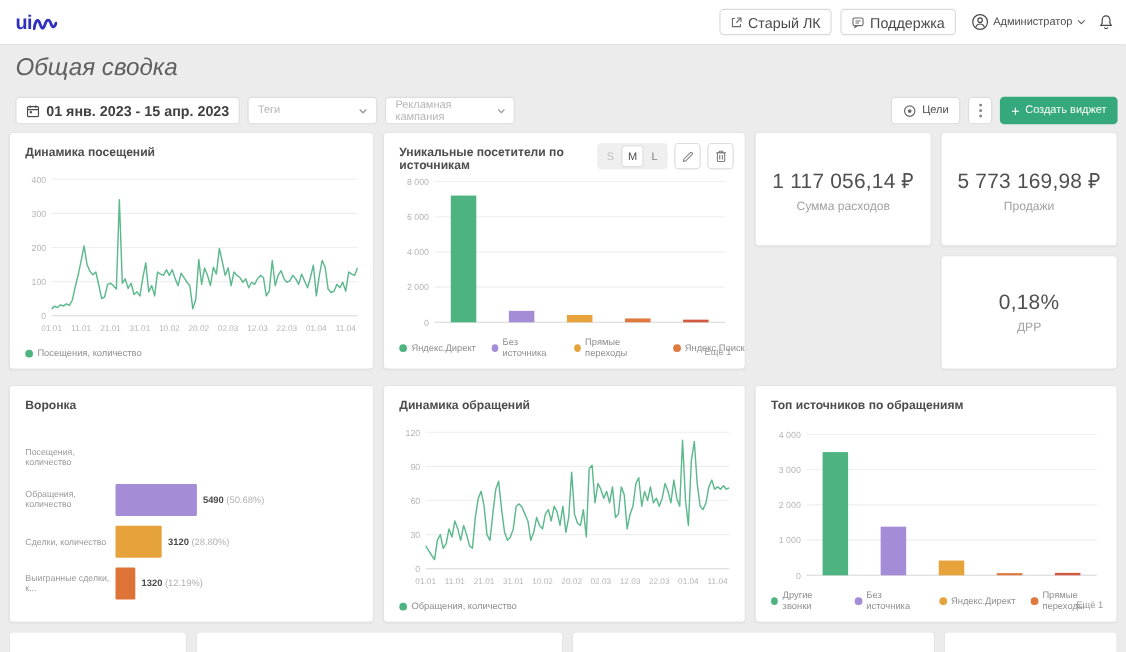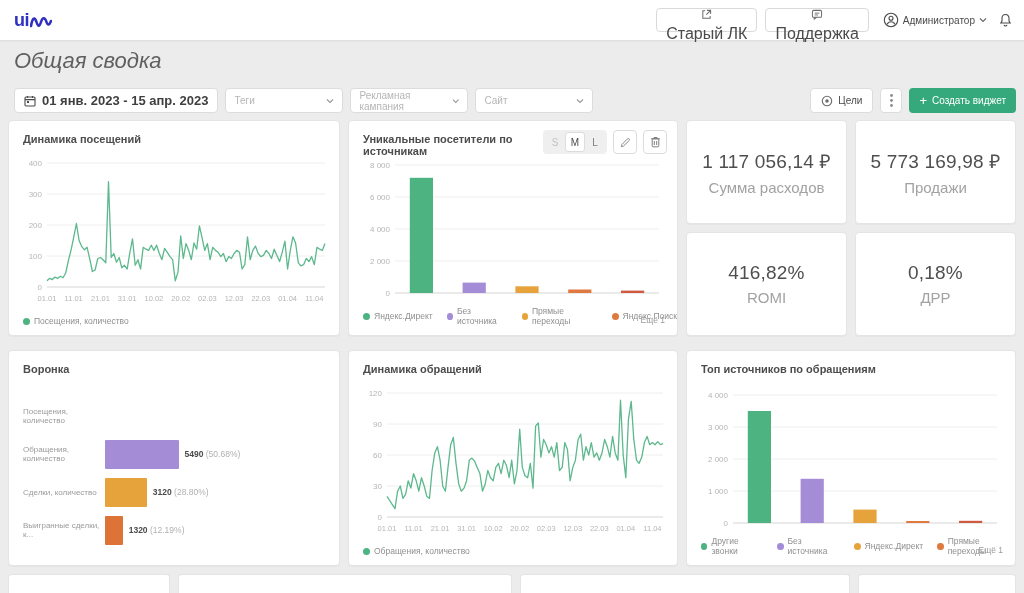--- a/index.html
+++ b/index.html
@@ -8,21 +8,21 @@
   .stage { position:relative; width:1024px; height:593px; }
 
   
   .topbar { position:absolute; left:0; top:0; width:1024px; height:40px; background:#fff;
     box-shadow:0 1px 2px rgba(0,0,0,.08); display:flex; align-items:center; z-index:5; }
   .logo { margin-left:14px; display:flex; align-items:flex-end; color:#3030c0; font-weight:bold;
     font-size:18px; letter-spacing:-0.5px; line-height:1; }
   .logo svg { margin-left:1px; margin-bottom:1px; }
   .topbar-right { margin-left:auto; margin-right:12px; display:flex; align-items:center; gap:8px; }
   .tb-btn { display:flex; align-items:center; gap:5px; height:24px; padding:0 9px; background:#fff;
-    border:1px solid #d9d9d9; border-radius:4px; font-size:16px; color:#4a4a4a; cursor:pointer;flex-direction:column; }
+    border:1px solid #d9d9d9; border-radius:4px; font-size:13px; color:#4a4a4a; cursor:pointer; }
   .tb-btn svg { flex:0 0 auto; }
   .userbox { display:flex; align-items:center; gap:4px; font-size:10px; color:#4a4a4a; margin-left:6px; cursor:pointer; }
   .bell { margin-left:4px; cursor:pointer; display:flex; }
 
   
   .page-title { position:absolute; left:14px; top:48px; font-size:22px; color:#5f5f5f; font-weight:400;font-style:italic; }
   .filters { position:absolute; left:14px; top:88px; display:flex; gap:7px; }
   .date-btn { display:flex; align-items:center; gap:6px; height:25px; padding:0 9px; background:#fff;
     border:1px solid #dcdcdc; border-radius:4px; font-size:13px; font-weight:bold; color:#3f3f3f; cursor:pointer; }
   .select { display:flex; align-items:center; justify-content:space-between; height:25px; width:118px;
@@ -53,21 +53,21 @@
   .sz { width:20px; height:20px; display:flex; align-items:center; justify-content:center;
     font-size:10px; color:#7d7d7d; border-radius:3px; cursor:pointer; }
   .sz.dim { color:#c2c2c2; }
   .sz.sel { background:#fff; border:1px solid #dcdcdc; color:#4a4a4a; }
   .icon-btn { width:24px; height:24px; background:#fff; border:1px solid #dcdcdc; border-radius:4px;
     display:flex; align-items:center; justify-content:center; cursor:pointer; }
 
   
   .kpi { display:flex; flex-direction:column; align-items:center; justify-content:center; }
   .kpi .val { font-size:19px; color:#4f4f4f; letter-spacing:0.2px; }
-  .kpi .lab { font-size:15px; color:#a2a2a2; margin-top:5px; }
+  .kpi .lab { font-size:11px; color:#a2a2a2; margin-top:5px; }
 
   
   .funnel-body { position:absolute; left:14px; right:10px; top:46px; }
   .frow { display:flex; align-items:center; height:38px; }
   .flabel { width:82px; font-size:8px; color:#9a9a9a; flex:0 0 82px; }
   .fbararea { flex:1; display:flex; align-items:center; }
   .fbar { height:29px; border-radius:1px; }
   .fval { margin-left:6px; font-size:8.5px; color:#4a4a4a; font-weight:bold; white-space:nowrap; }
   .fval i { font-style:normal; font-weight:400; color:#b0b0b0; }
 
@@ -135,26 +135,20 @@
       <span>01 янв. 2023 - 15 апр. 2023</span>
     </button>
     <div class="select">
       <span>Теги</span>
       <svg width="8" height="6" viewBox="0 0 8 6">
           <path d="M1 1.5 L4 4.5 L7 1.5" fill="none" stroke="#9a9a9a" stroke-width="1.2"></path>
         </svg>
     </div>
     <div class="select">
       <span>Рекламная кампания</span>
-      <svg width="8" height="6" viewBox="0 0 8 6">
-          <path d="M1 1.5 L4 4.5 L7 1.5" fill="none" stroke="#9a9a9a" stroke-width="1.2"></path>
-        </svg>
-    </div>
-    <div class="select">
-      <span>Сайт</span>
       <svg width="8" height="6" viewBox="0 0 8 6">
           <path d="M1 1.5 L4 4.5 L7 1.5" fill="none" stroke="#9a9a9a" stroke-width="1.2"></path>
         </svg>
     </div>
   </div>
 
   <div class="toolbar-right">
     <button class="goals-btn">
       <svg width="12" height="12" viewBox="0 0 12 12">
         <circle cx="6" cy="6" r="4.7" fill="none" stroke="#6b6b6b" stroke-width="1.1"></circle>
@@ -271,24 +265,20 @@
   </div>
 
   <div class="card kpi" style="left:686px;top:120px;width:161px;height:104px;">
     <div class="val">1 117 056,14 ₽</div>
     <div class="lab">Сумма расходов</div>
   </div>
   <div class="card kpi" style="left:855px;top:120px;width:161px;height:104px;">
     <div class="val">5 773 169,98 ₽</div>
     <div class="lab">Продажи</div>
   </div>
-  <div class="card kpi" style="left:686px;top:232px;width:161px;height:104px;">
-    <div class="val">416,82%</div>
-    <div class="lab">ROMI</div>
-  </div>
   <div class="card kpi" style="left:855px;top:232px;width:161px;height:104px;">
     <div class="val">0,18%</div>
     <div class="lab">ДРР</div>
   </div>
 
   <div class="card" style="left:8px;top:350px;width:332px;height:216px;">
     <h3>Воронка</h3>
     <div class="funnel-body">
         <div class="frow">
        <div class="flabel">Посещения, количество</div>

